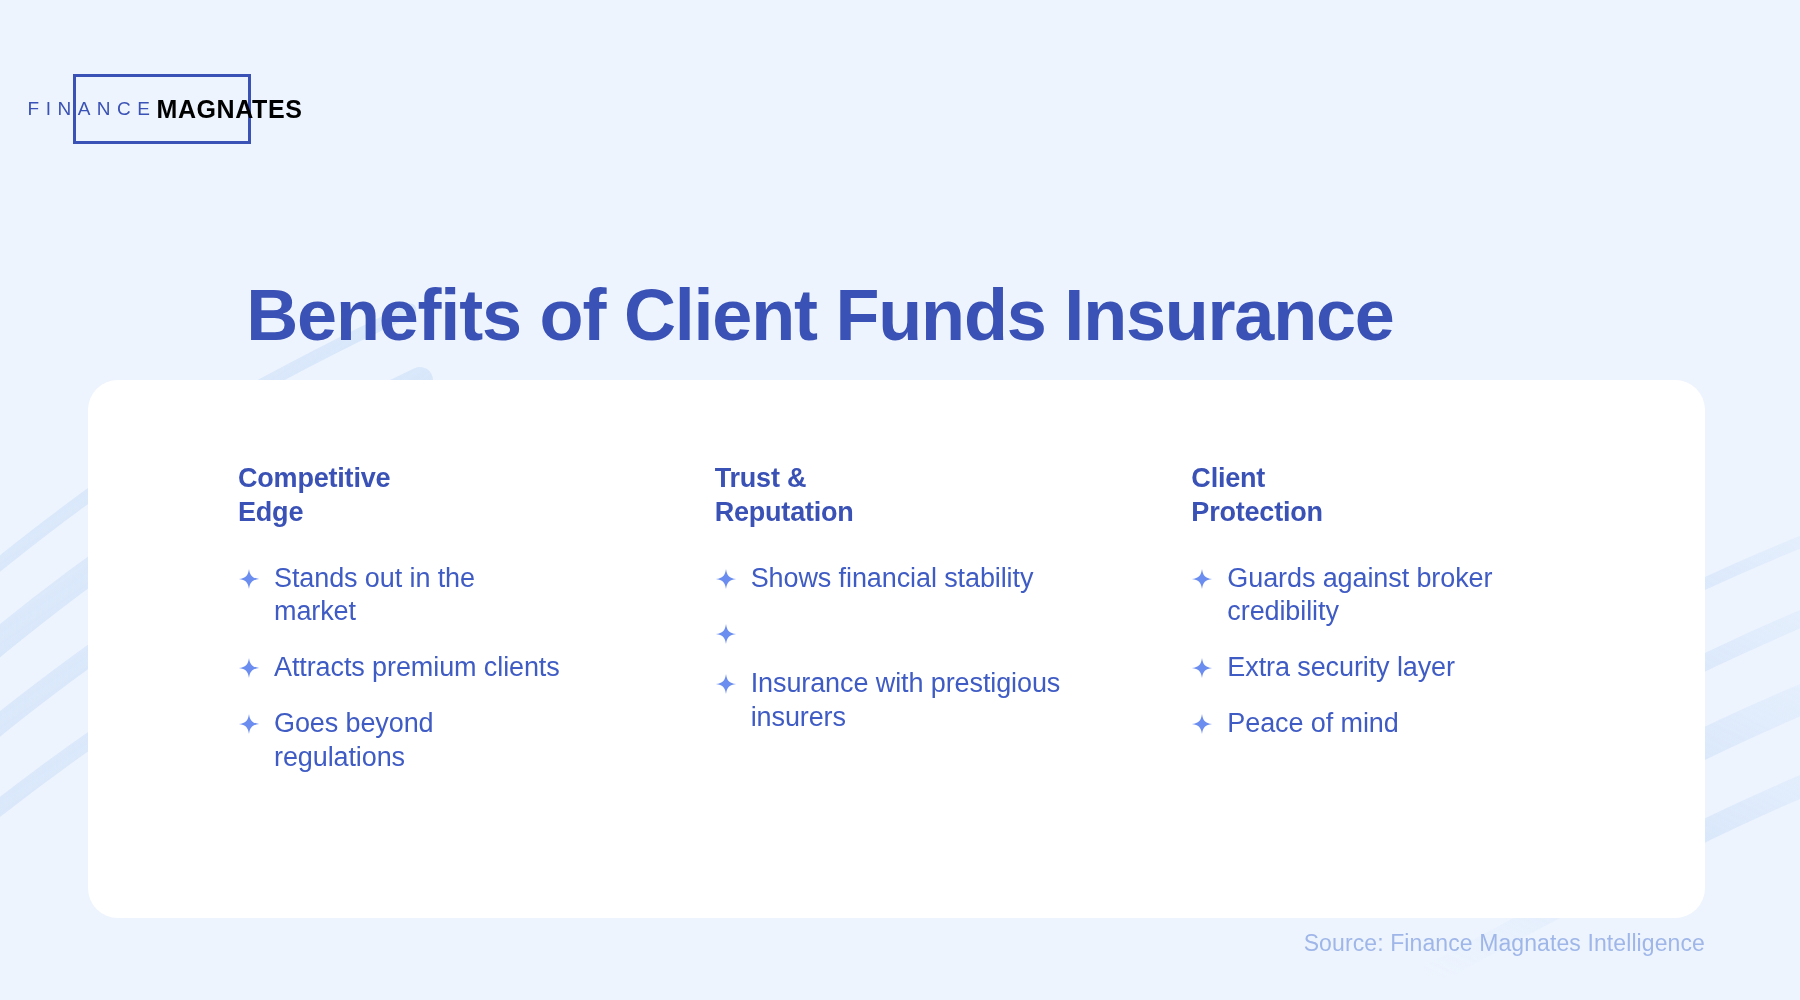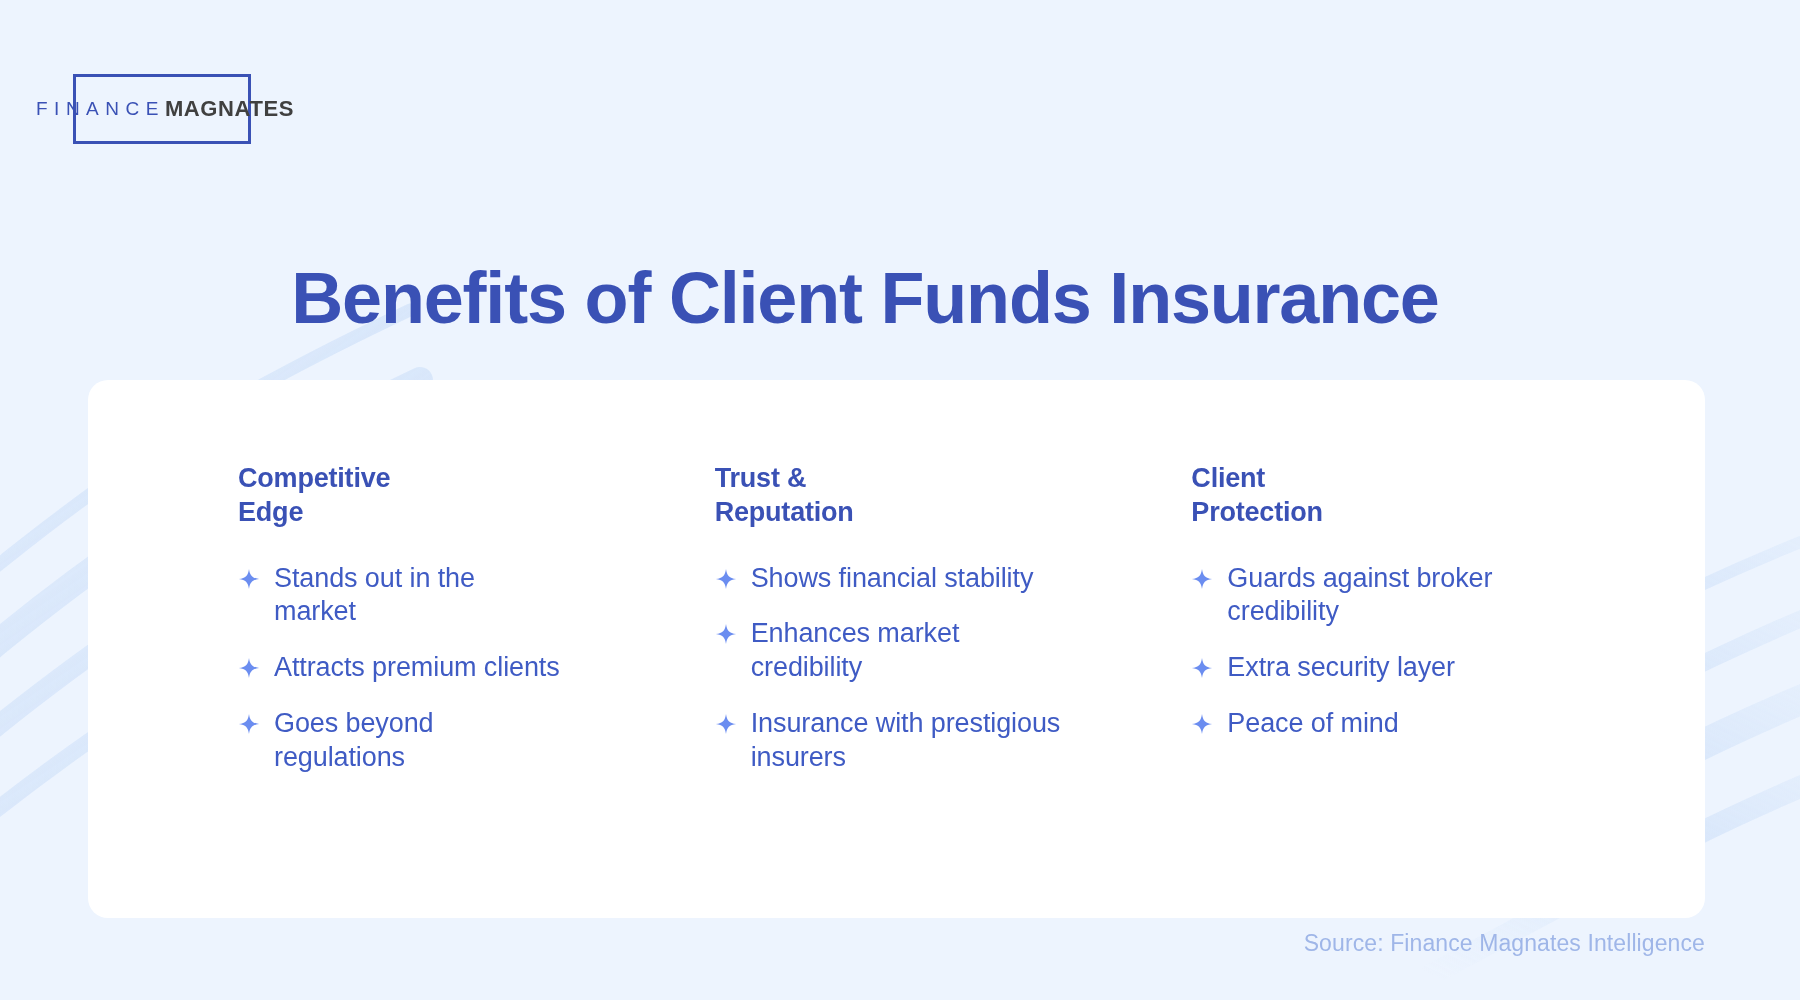--- a/index.html
+++ b/index.html
@@ -47,52 +47,51 @@
   }
   #logo-line1 {
     font-size: 19px;
     letter-spacing: 6.5px;
     color: #3a51b5;
     font-weight: 400;
     line-height: 1.05;
     padding-left: 6px;
   }
   #logo-line2 {
-    font-size: 22px;
+    font-size: 25px;
     letter-spacing: 0.6px;
-    color: #404040;
+    color: #000000;
     font-weight: 700;
     line-height: 1.12;
     text-align: right;
   }
 
   
   #page-title {
     position: absolute;
     left: 0;
-    top: 213px;
+    top: 230px;
     width: 1640px;
     text-align: center;
     font-size: 72px;
     font-weight: 700;
     color: #3a51b5;
     letter-spacing: -1.2px;
     line-height: 1.04;
-    padding-left: 45px;
   }
 
   
   #card {
     position: absolute;
     left: 88px;
     top: 380px;
     width: 1617px;
     height: 538px;
     background: #ffffff;
-    border-radius: 20px;
+    border-radius: 30px;
   }
 
   #columns {
     position: absolute;
     left: 150px;
     top: 81px;
     width: 1430px;
     display: flex;
     gap: 0px;
   }
@@ -226,21 +225,20 @@
           <li class="bullet-item">
             <svg class="sparkle" viewBox="0 0 24 24" xmlns="http://www.w3.org/2000/svg" aria-hidden="true">
               <path d="M12 1 C13 8.3 15.7 11 23 12 C15.7 13 13 15.7 12 23 C11 15.7 8.3 13 1 12 C8.3 11 11 8.3 12 1 Z" fill="#6b8df0"></path>
             </svg>
             <span class="bullet-text">Shows financial stability</span>
           </li>
           <li class="bullet-item">
             <svg class="sparkle" viewBox="0 0 24 24" xmlns="http://www.w3.org/2000/svg" aria-hidden="true">
               <path d="M12 1 C13 8.3 15.7 11 23 12 C15.7 13 13 15.7 12 23 C11 15.7 8.3 13 1 12 C8.3 11 11 8.3 12 1 Z" fill="#6b8df0"></path>
             </svg>
-            <span class="bullet-text">Enhances market credibility</span>
           </li>
           <li class="bullet-item">
             <svg class="sparkle" viewBox="0 0 24 24" xmlns="http://www.w3.org/2000/svg" aria-hidden="true">
               <path d="M12 1 C13 8.3 15.7 11 23 12 C15.7 13 13 15.7 12 23 C11 15.7 8.3 13 1 12 C8.3 11 11 8.3 12 1 Z" fill="#6b8df0"></path>
             </svg>
             <span class="bullet-text">Insurance with prestigious insurers</span>
           </li>
         </ul>
       </div>
 

